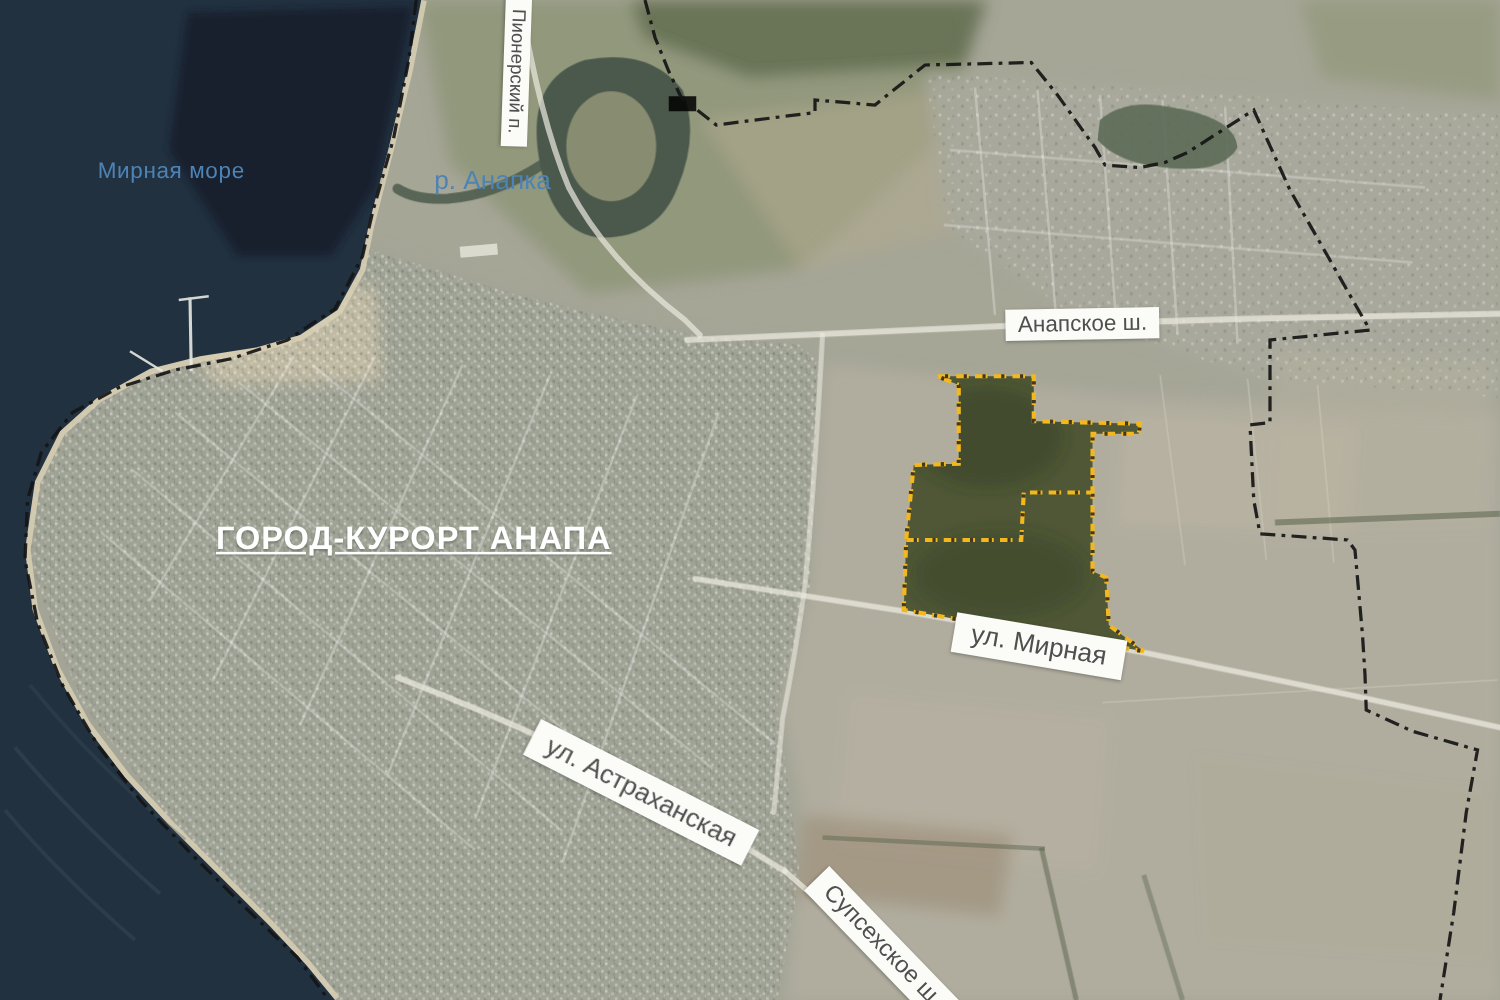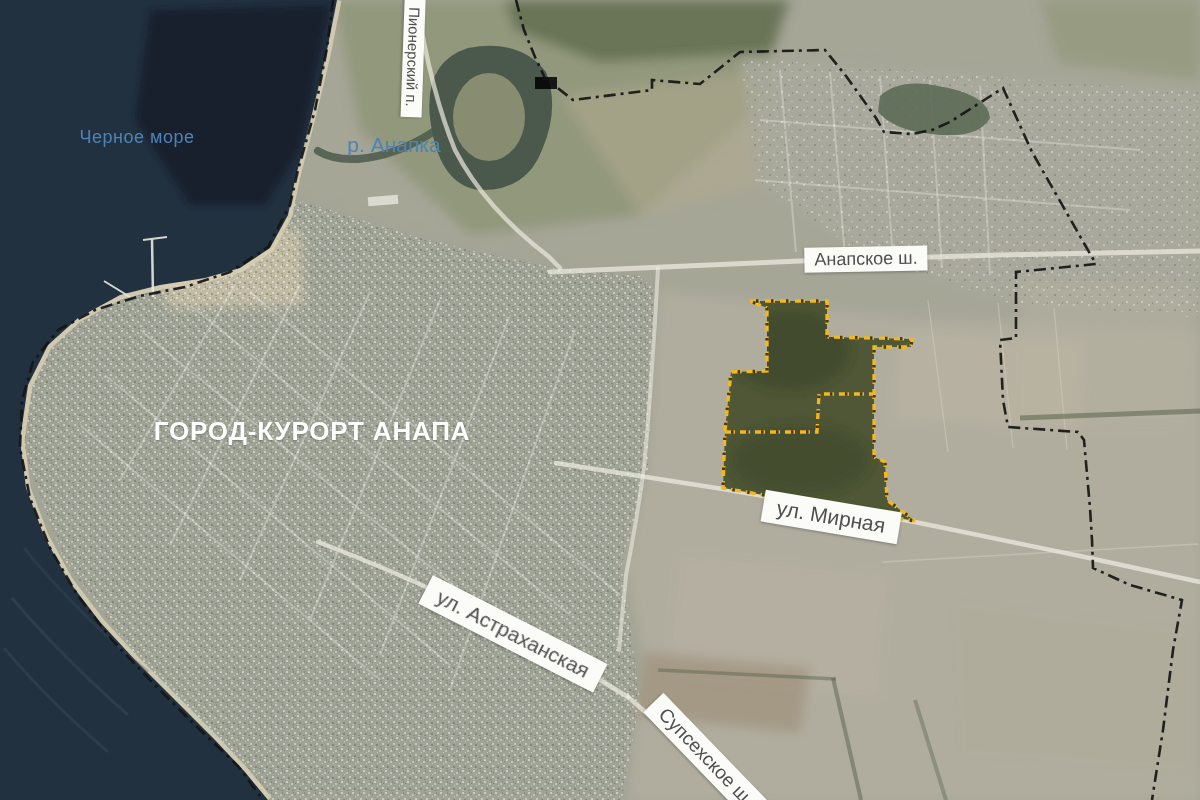--- a/index.html
+++ b/index.html
@@ -176,25 +176,25 @@
       <ellipse cx="800" cy="460" rx="70" ry="35" fill="#2c3519" opacity=".3"></ellipse>
       <ellipse cx="850" cy="400" rx="40" ry="50" fill="#55613０" opacity="0"></ellipse>
     </g>
     <path class="plot-s" d="M750,301 L827,301 L827,337 L912,339 L911,347 L874,347 L874,457 L885,462 L887,500 L915,521 L723,488 L725,431 L731,372 L767,371 L767,308 Z"></path>
     <path class="plot-tick" d="M750,301 L827,301 L827,337 L912,339 L911,347 L874,347 L874,457 L885,462 L887,500 L915,521 L723,488 L725,431 L731,372 L767,371 L767,308 Z"></path>
     <path class="plot-s" stroke-width="2.6" d="M725,432 L817,432 L819,394 L873,394"></path>
     <path class="plot-tick" stroke-width="2.6" d="M725,432 L817,432 L819,394 L873,394"></path>
   </g>
 </svg>
 
-<div class="lbl-water" style="left:137px;top:137px;transform:translate(-50%,-50%);font-size:18px;letter-spacing:.5px;">Черное море</div>
+<div class="lbl-water" style="left:137px;top:137px;transform:translate(-50%,-50%);font-size:18px;letter-spacing:.5px;">Мирная море</div>
 
 <div class="lbl-water" style="left:394px;top:145px;transform:translate(-50%,-50%);font-size:21px;">р. Анапка</div>
 
-<div class="lbl-city" style="left:312px;top:431px;transform:translate(-50%,-50%);">ГОРОД-КУРОРТ АНАПА</div>
+<div class="lbl-city" style="left:331px;top:431px;transform:translate(-50%,-50%);text-decoration:underline;">ГОРОД-КУРОРТ АНАПА</div>
 
 <div class="map-label" style="left:413px;top:57px;transform:translate(-50%,-50%) rotate(92deg);font-size:15px;padding:2px 10px;">Пионерский п.</div>
 
 <div class="map-label" style="left:866px;top:259px;transform:translate(-50%,-50%) rotate(-1deg);font-size:18px;padding:2px 10px;">Анапское ш.</div>
 
 <div class="map-label" style="left:831px;top:517px;transform:translate(-50%,-50%) rotate(9.5deg);font-size:21px;padding:4px 14px;">ул. Мирная</div>
 
 <div class="map-label" style="left:513px;top:634px;transform:translate(-50%,-50%) rotate(27deg);font-size:21px;padding:4px 14px;">ул. Астраханская</div>
 
 <div class="map-label" style="left:706px;top:757px;transform:translate(-50%,-50%) rotate(46deg);font-size:19px;padding:3px 12px;">Супсехское ш.</div>

